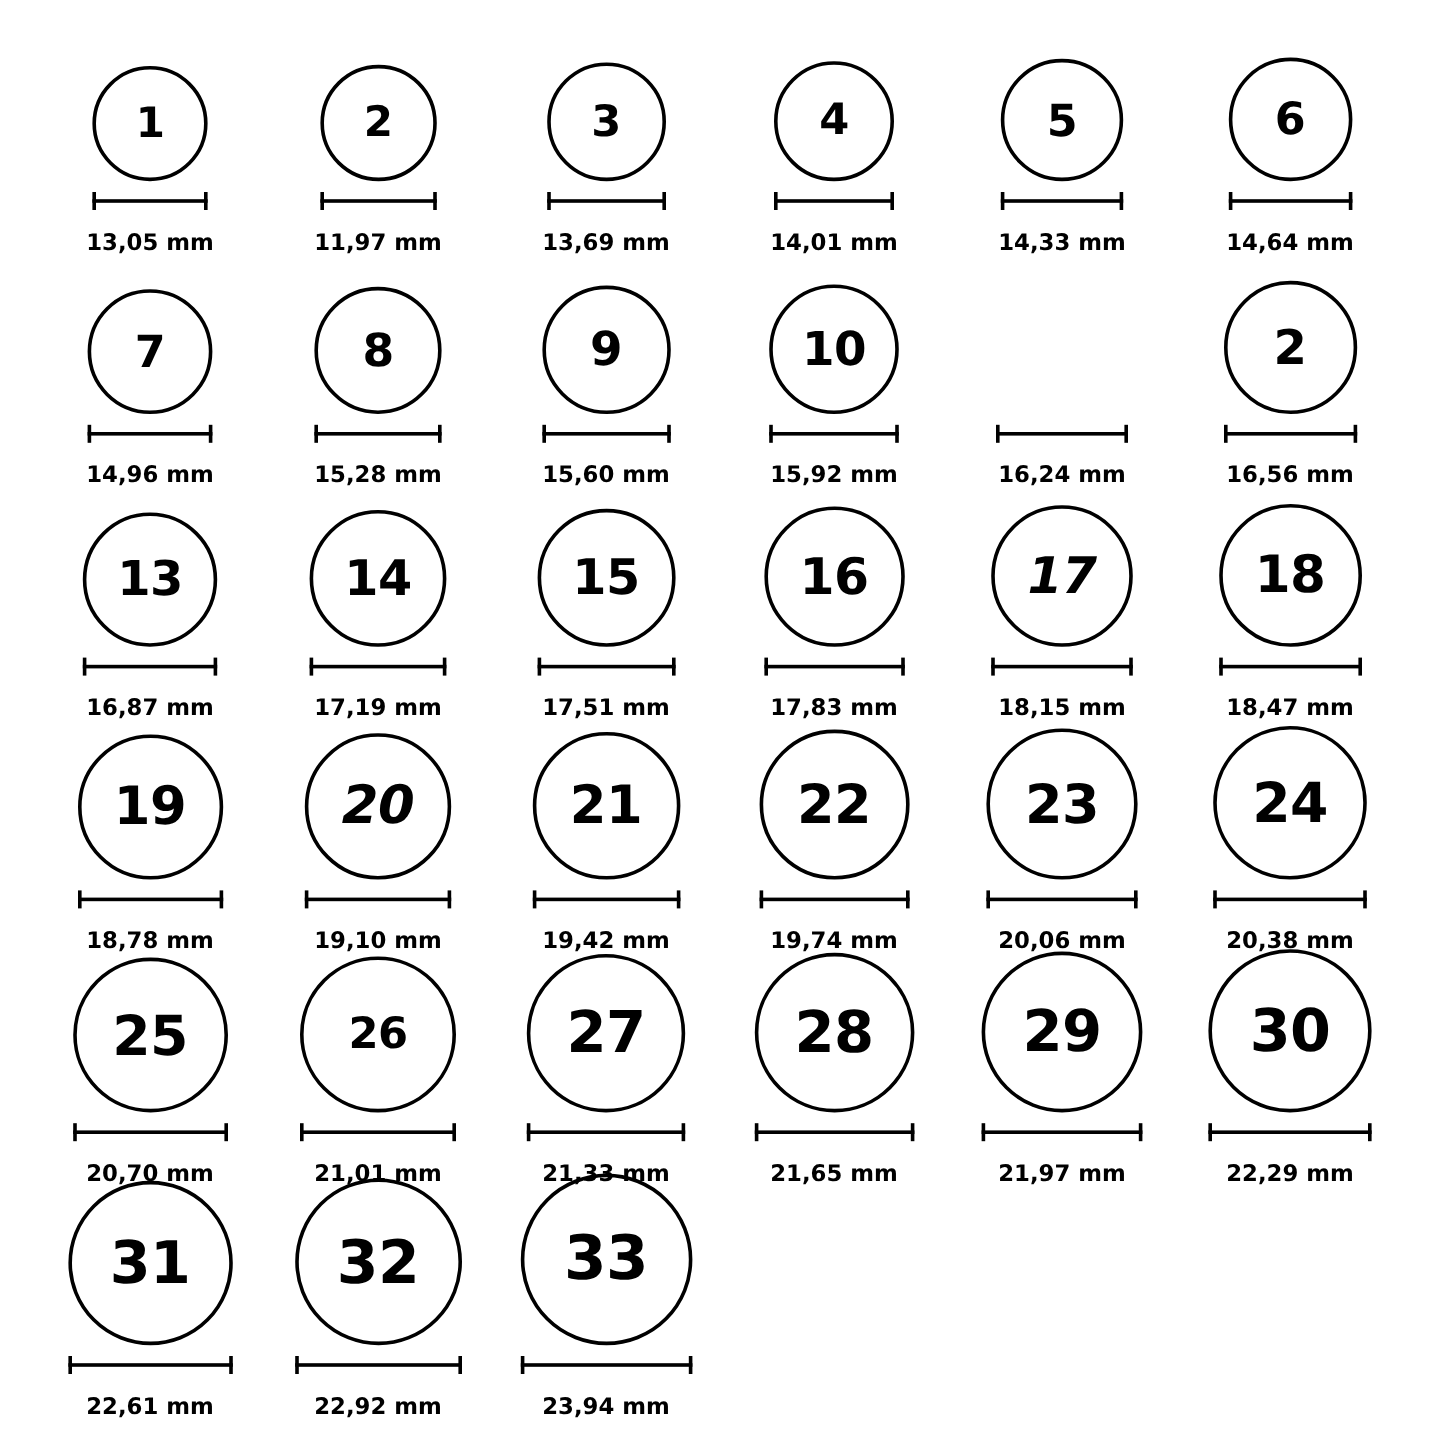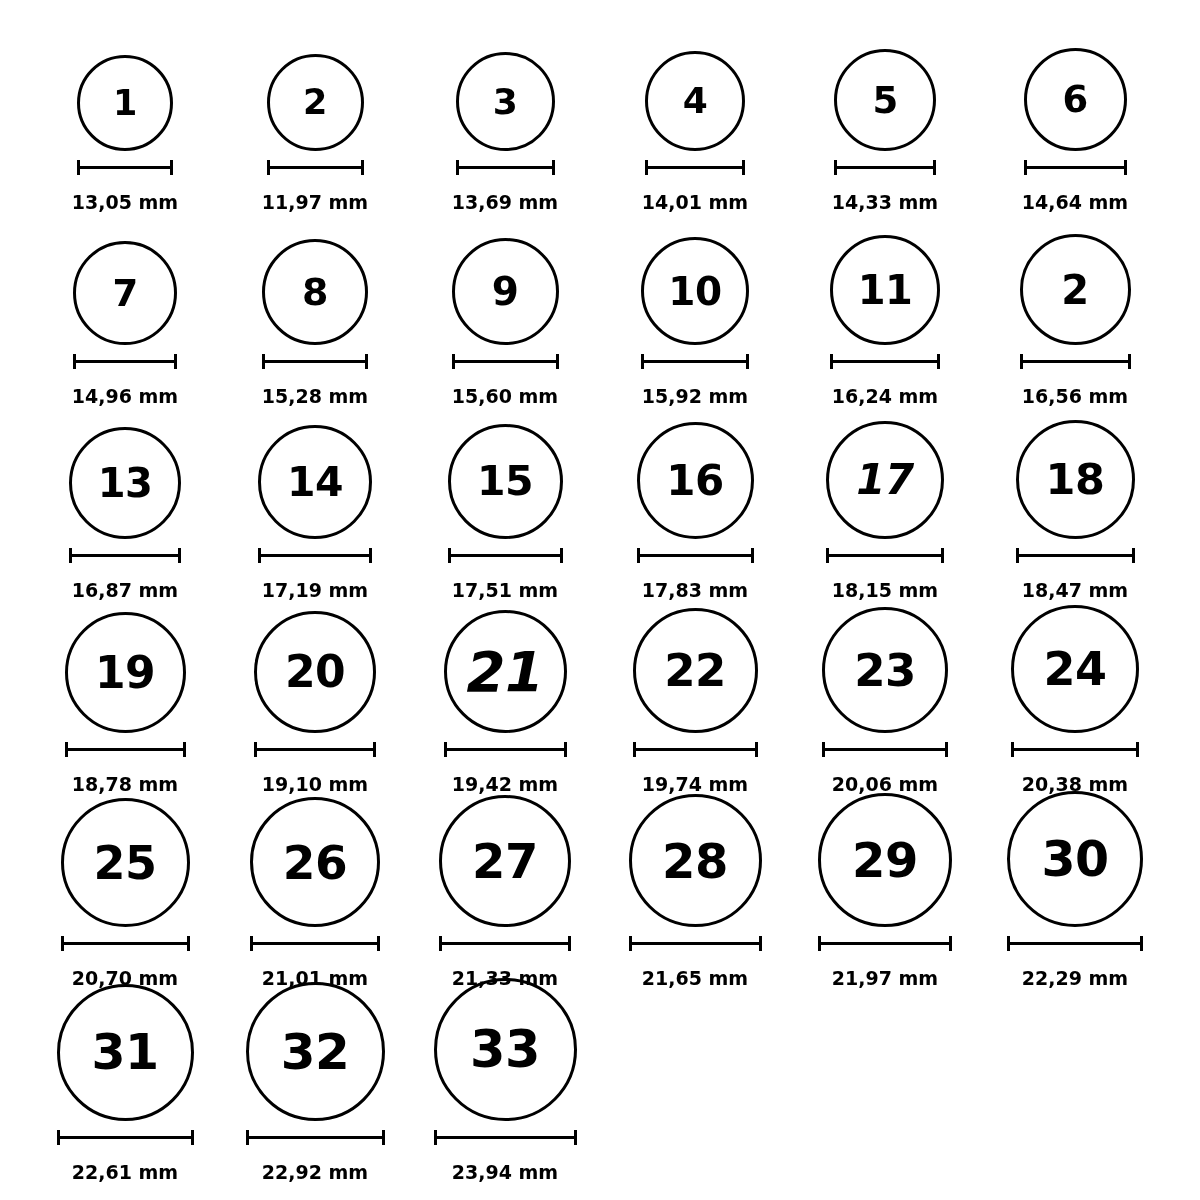--- a/index.html
+++ b/index.html
@@ -217,25 +217,20 @@
           </div>
         </div>
         <div class="ruler" style="width: 108px;">
           <div class="bar"></div>
           <div class="cap left"></div>
           <div class="cap right"></div>
         </div>
         <div class="mm-label">15,92 mm</div>
       </div>
       <div class="cell">
-        <div class="circle-wrap">
-          <div class="circle" style="width: 110px; height: 110px;">
-            <span class="size-num" style="font-size: 40px;">11</span>
-          </div>
-        </div>
         <div class="ruler" style="width: 110px;">
           <div class="bar"></div>
           <div class="cap left"></div>
           <div class="cap right"></div>
         </div>
         <div class="mm-label">16,24 mm</div>
       </div>
       <div class="cell">
         <div class="circle-wrap">
           <div class="circle" style="width: 111px; height: 111px;">
@@ -339,35 +334,35 @@
         </div>
         <div class="ruler" style="width: 121px;">
           <div class="bar"></div>
           <div class="cap left"></div>
           <div class="cap right"></div>
         </div>
         <div class="mm-label">18,78 mm</div>
       </div>
       <div class="cell">
         <div class="circle-wrap">
-          <div class="circle" style="width: 122px; height: 122px;">
+          <div class="circle" style="width: 122px; height: 122px; font-style: italic;">
             <span class="size-num" style="font-size: 44px;">20</span>
           </div>
         </div>
         <div class="ruler" style="width: 122px;">
           <div class="bar"></div>
           <div class="cap left"></div>
           <div class="cap right"></div>
         </div>
         <div class="mm-label">19,10 mm</div>
       </div>
       <div class="cell">
         <div class="circle-wrap">
           <div class="circle" style="width: 123px; height: 123px;">
-            <span class="size-num" style="font-size: 56px; font-style: italic;">21</span>
+            <span class="size-num" style="font-size: 44px;">21</span>
           </div>
         </div>
         <div class="ruler" style="width: 123px;">
           <div class="bar"></div>
           <div class="cap left"></div>
           <div class="cap right"></div>
         </div>
         <div class="mm-label">19,42 mm</div>
       </div>
       <div class="cell">
@@ -420,21 +415,21 @@
         <div class="ruler" style="width: 129px;">
           <div class="bar"></div>
           <div class="cap left"></div>
           <div class="cap right"></div>
         </div>
         <div class="mm-label">20,70 mm</div>
       </div>
       <div class="cell">
         <div class="circle-wrap">
           <div class="circle" style="width: 130px; height: 130px;">
-            <span class="size-num" style="font-size: 47px;">26</span>
+            <span class="size-num" style="font-size: 36px;">26</span>
           </div>
         </div>
         <div class="ruler" style="width: 130px;">
           <div class="bar"></div>
           <div class="cap left"></div>
           <div class="cap right"></div>
         </div>
         <div class="mm-label">21,01 mm</div>
       </div>
       <div class="cell">

